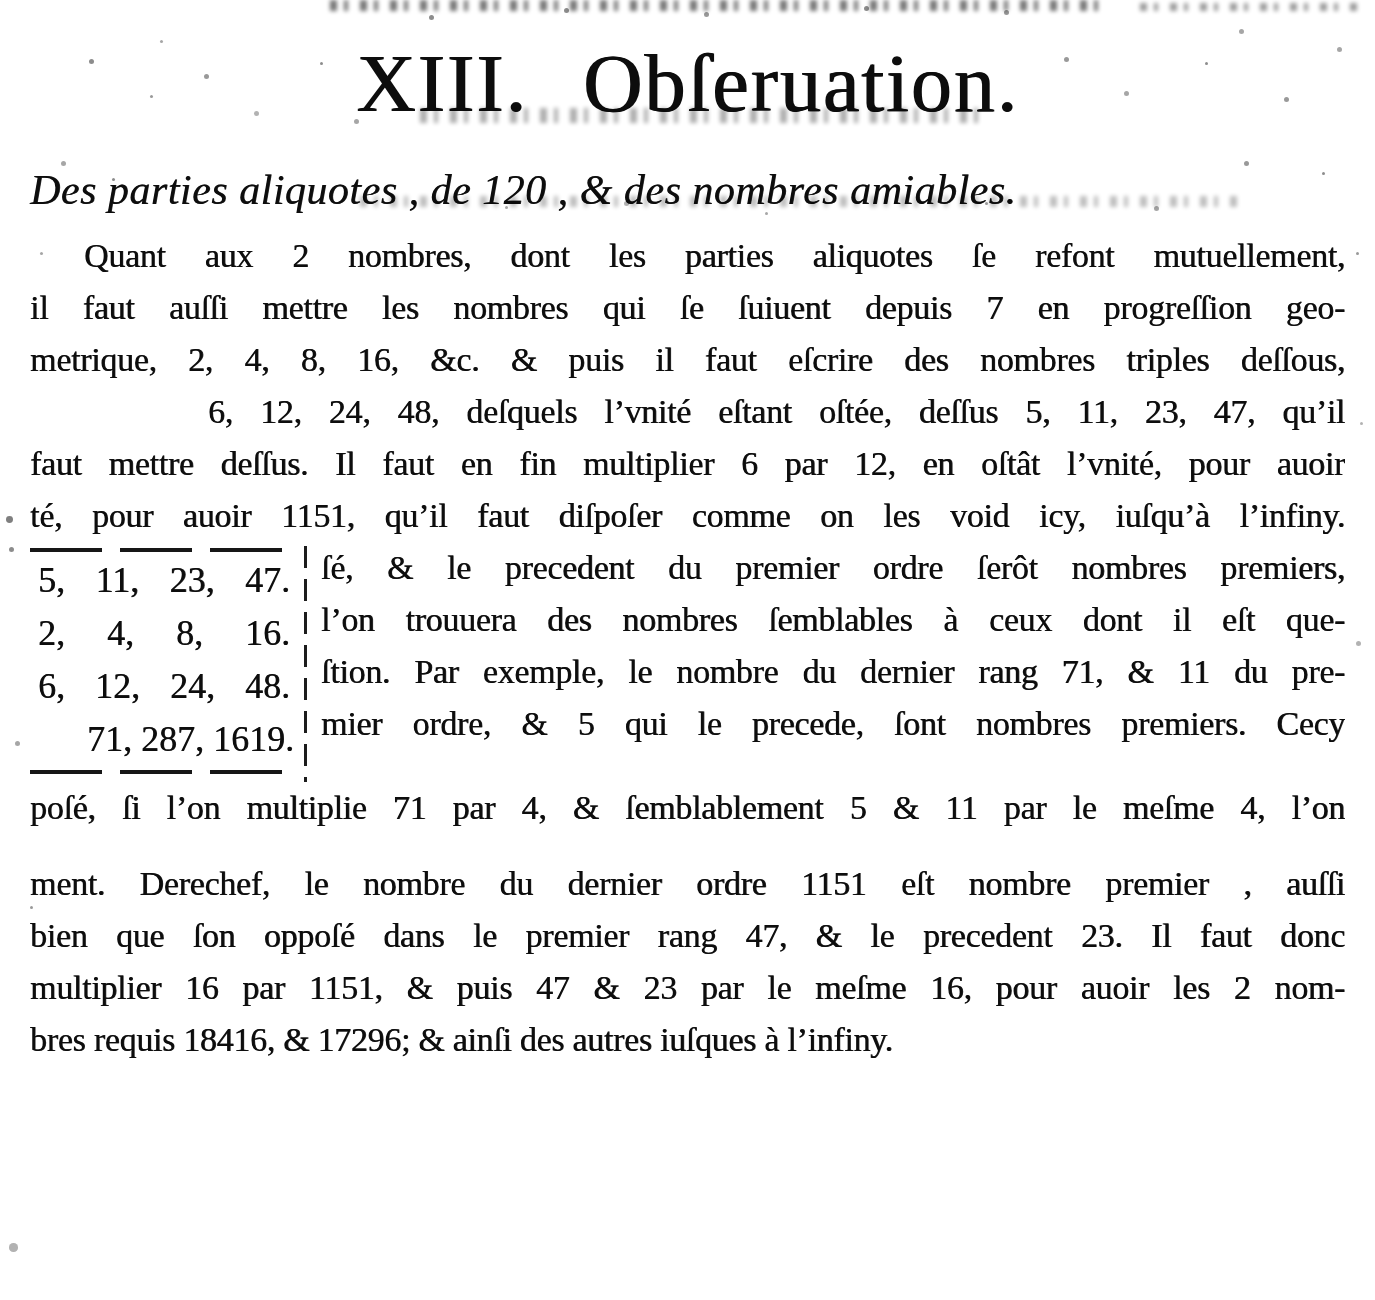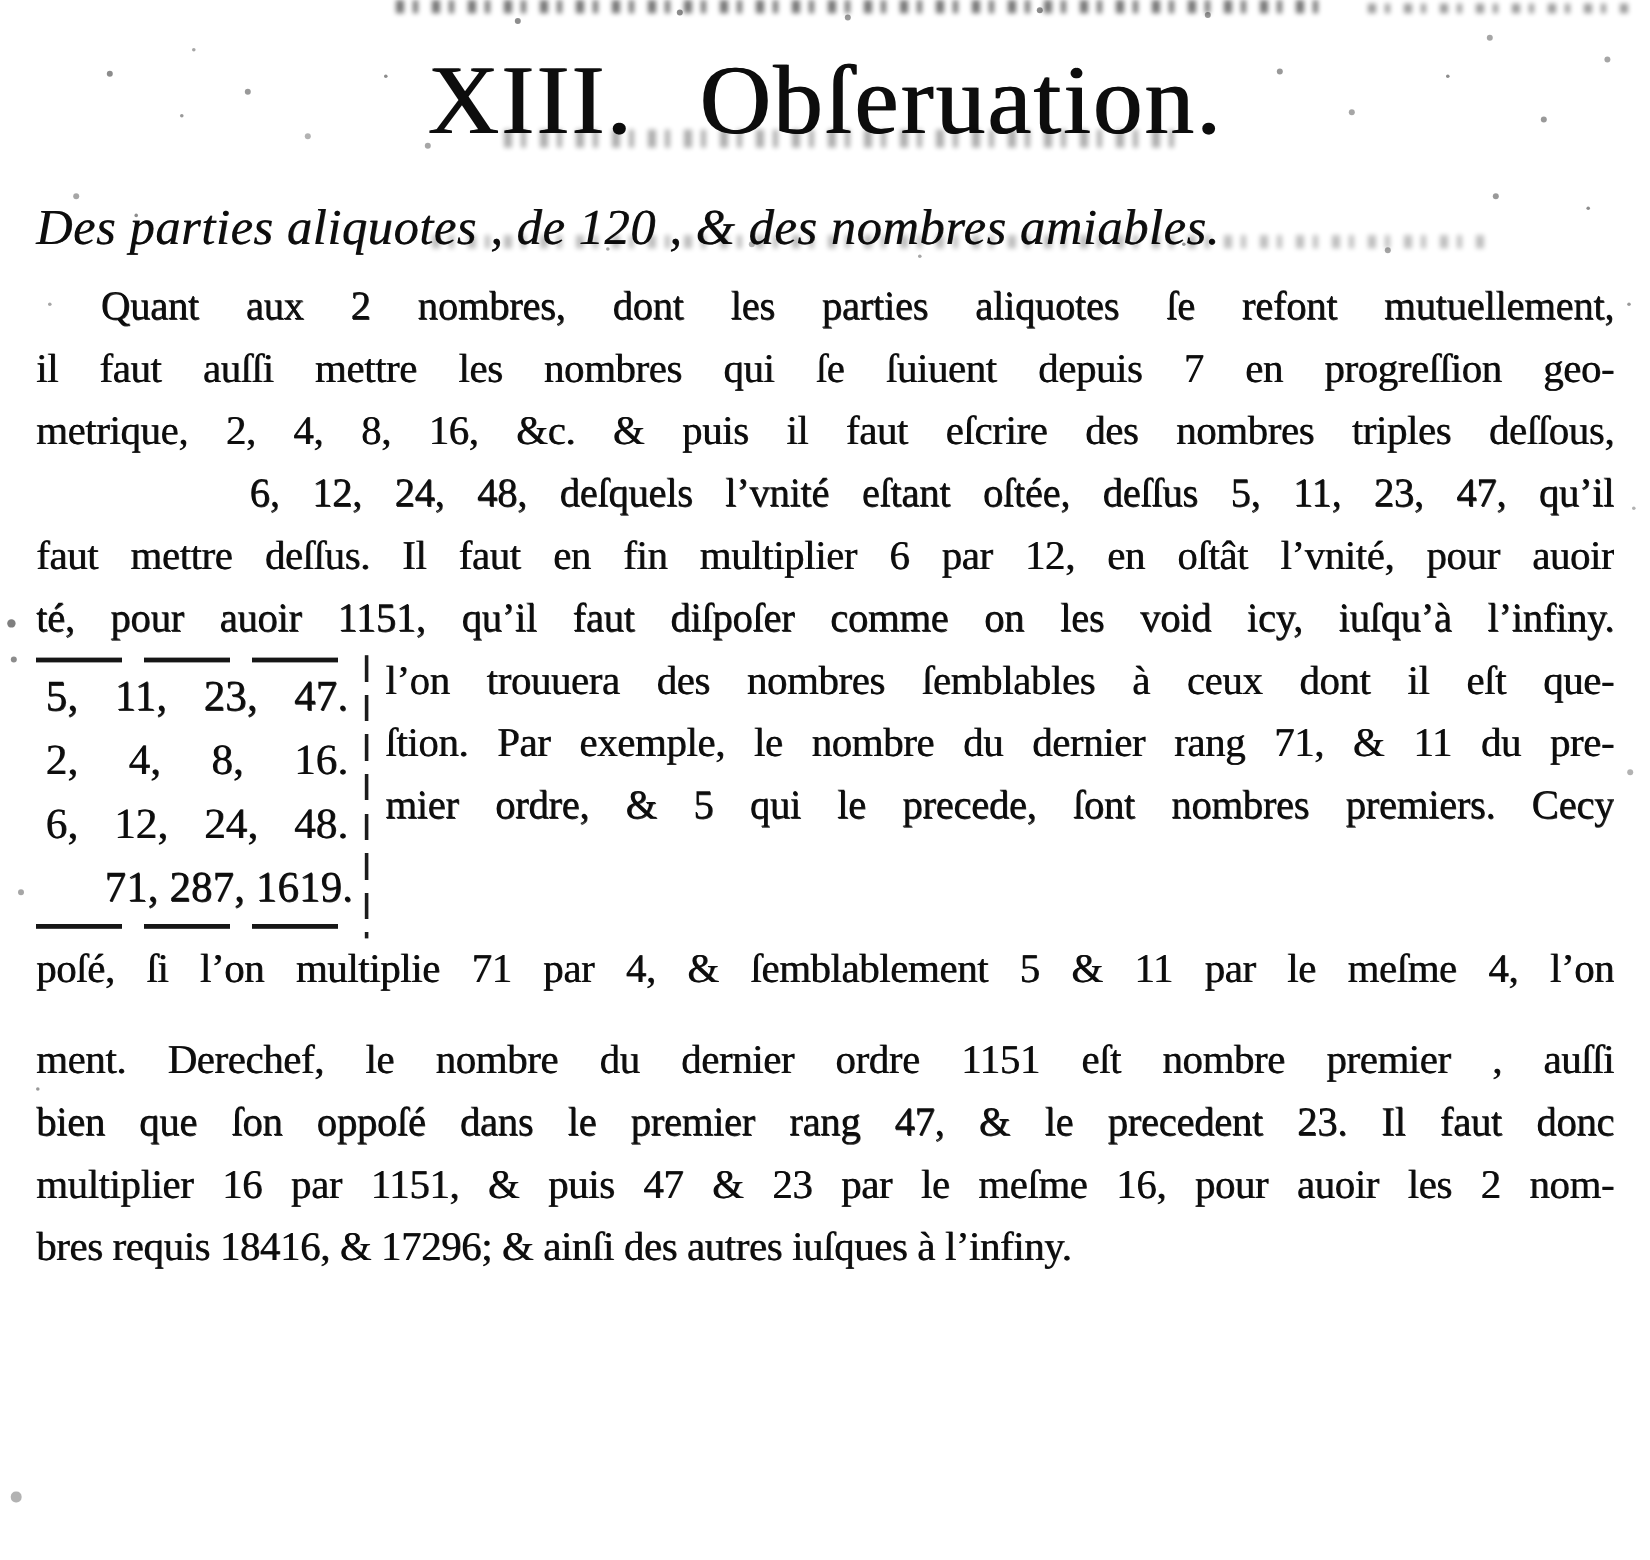--- a/index.html
+++ b/index.html
@@ -122,20 +122,21 @@
       <div class="atable">
         <div class="hrule"></div>
         <div class="trow">5, 11, 23, 47.</div>
         <div class="trow">2, 4, 8, 16.</div>
         <div class="trow">6, 12, 24, 48.</div>
         <div class="trow lastrow">71, 287, 1619.</div>
         <div class="hrule brule"></div>
       </div>
       <div class="vrule"></div>
       <div class="wrapcol">
+        <div class="line">ſé, &amp; le precedent du premier ordre ſerôt nombres premiers,</div>
         <div class="line">l’on trouuera des nombres ſemblables à ceux dont il eſt que-</div>
         <div class="line">ſtion. Par exemple, le nombre du dernier rang 71, &amp; 11 du pre-</div>
         <div class="line">mier ordre, &amp; 5 qui le precede, ſont nombres premiers. Cecy</div>
       </div>
     </div>
 
     <div class="line">poſé, ſi l’on multiplie 71 par 4, &amp; ſemblablement 5 &amp; 11 par le meſme 4, l’on</div>
 
     <div class="line pgap">ment. Derechef, le nombre du dernier ordre 1151 eſt nombre premier , auſſi</div>
     <div class="line">bien que ſon oppoſé dans le premier rang 47, &amp; le precedent 23. Il faut donc</div>

